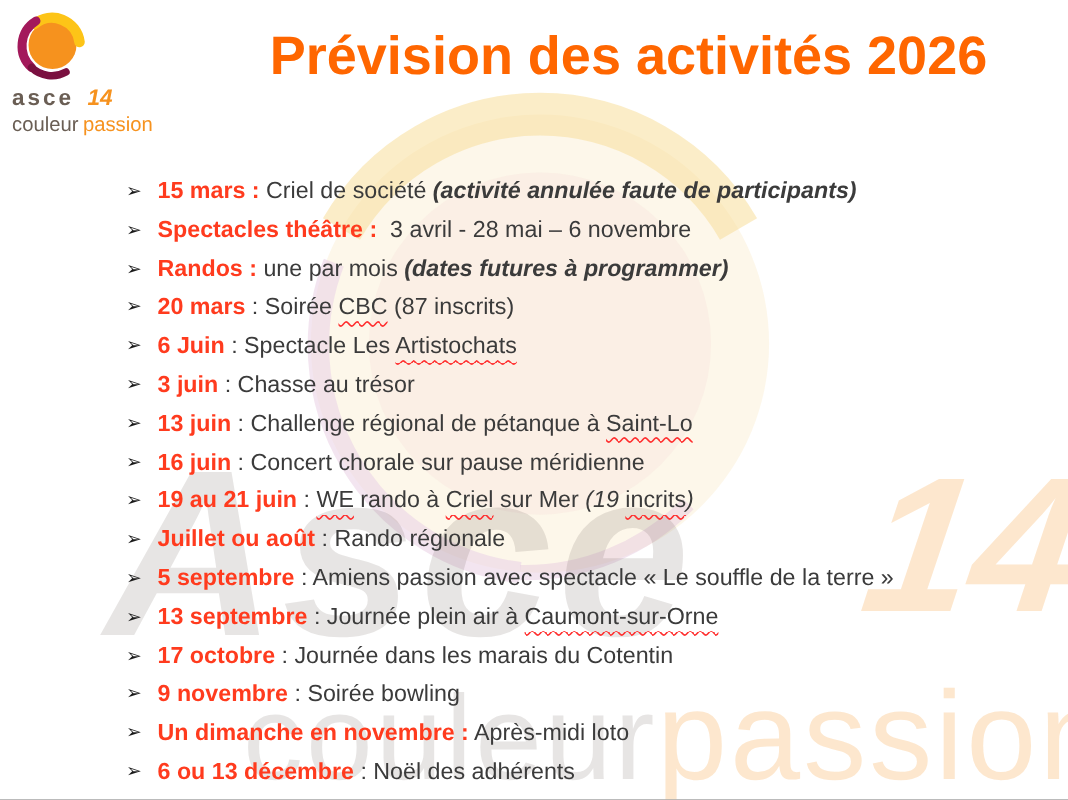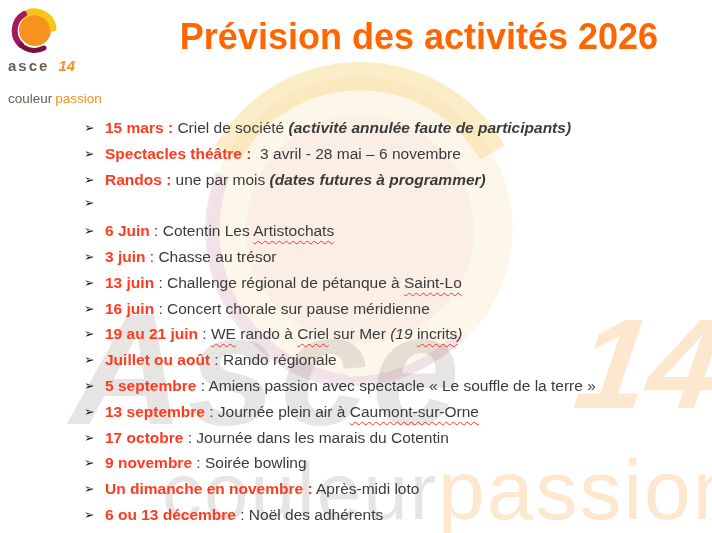--- a/index.html
+++ b/index.html
@@ -23,21 +23,21 @@
   .wm-14{left:578px;top:300px;font-size:128px;font-style:italic;color:var(--wm_orange);transform:skewX(-8deg);}
   .wm-couleur{left:162px;top:452px;font-size:80px;font-weight:400;color:var(--wm_gray);letter-spacing:2px;}
   .wm-passion{left:438px;top:448px;font-size:84px;font-weight:400;color:var(--wm_orange);letter-spacing:2px;}
 
   
   .logo{position:absolute;left:8px;top:8px;width:120px;z-index:2;}
   .logo-ball{display:block;width:46px;height:48px;margin-left:3px;}
   .logo-line1{margin-top:2px;font-size:15px;font-weight:700;line-height:1;}
   .logo-asce{color:var(--logo_brown);letter-spacing:2px;}
   .logo-14{color:var(--logo_orange);font-style:italic;margin-left:9px;}
-  .logo-line2{margin-top:19px;font-size:13.5px;line-height:1;}
+  .logo-line2{margin-top:3px;font-size:13.5px;line-height:1;}
   .logo-couleur{color:var(--logo_brown);}
   .logo-passion{color:var(--logo_orange);margin-left:3px;}
 
   
   .title{
     position:absolute;left:132px;right:6px;top:16px;z-index:2;
     margin:0;text-align:center;
     font-size:36px;font-weight:700;color:var(--title);
     letter-spacing:0px;
   }
@@ -105,22 +105,22 @@
       <span class="logo-couleur">couleur</span><span class="logo-passion">passion</span>
     </div>
   </div>
 
   <h1 class="title">Prévision des activités 2026</h1>
 
   <ul class="list">
       <li><span class="bullet">➢</span><span><span class="seg-label">15 mars :</span><span class="seg-normal"> Criel de société </span><span class="seg-bold_italic">(activité annulée faute de participants)</span></span></li>
       <li><span class="bullet">➢</span><span><span class="seg-label">Spectacles théâtre :</span><span class="seg-normal">  3 avril - 28 mai – 6 novembre</span></span></li>
       <li><span class="bullet">➢</span><span><span class="seg-label">Randos :</span><span class="seg-normal"> une par mois </span><span class="seg-bold_italic">(dates futures à programmer)</span></span></li>
-      <li><span class="bullet">➢</span></li>
-      <li><span class="bullet">➢</span><span><span class="seg-label">6 Juin</span><span class="seg-normal"> : Cotentin Les </span><span class="seg-misspell">Artistochats</span></span></li>
+      <li><span class="bullet">➢</span><span><span class="seg-label">20 mars</span><span class="seg-normal"> : Soirée </span><span class="seg-misspell">CBC</span><span class="seg-normal"> (87 inscrits)</span></span></li>
+      <li><span class="bullet">➢</span><span><span class="seg-label">6 Juin</span><span class="seg-normal"> : Spectacle Les </span><span class="seg-misspell">Artistochats</span></span></li>
       <li><span class="bullet">➢</span><span><span class="seg-label">3 juin</span><span class="seg-normal"> : Chasse au trésor</span></span></li>
       <li><span class="bullet">➢</span><span><span class="seg-label">13 juin</span><span class="seg-normal"> : Challenge régional de pétanque à </span><span class="seg-misspell">Saint-Lo</span></span></li>
       <li><span class="bullet">➢</span><span><span class="seg-label">16 juin</span><span class="seg-normal"> : Concert chorale sur pause méridienne</span></span></li>
       <li><span class="bullet">➢</span><span><span class="seg-label">19 au 21 juin</span><span class="seg-normal"> : </span><span class="seg-misspell">WE</span><span class="seg-normal"> rando à </span><span class="seg-misspell">Criel</span><span class="seg-normal"> sur Mer </span><span class="seg-italic">(19 </span><span class="seg-italic_misspell">incrits</span><span class="seg-italic">)</span></span></li>
       <li><span class="bullet">➢</span><span><span class="seg-label">Juillet ou août</span><span class="seg-normal"> : Rando régionale</span></span></li>
       <li><span class="bullet">➢</span><span><span class="seg-label">5 septembre</span><span class="seg-normal"> : Amiens passion avec spectacle « Le souffle de la terre »</span></span></li>
       <li><span class="bullet">➢</span><span><span class="seg-label">13 septembre</span><span class="seg-normal"> : Journée plein air à </span><span class="seg-misspell">Caumont-sur-Orne</span></span></li>
       <li><span class="bullet">➢</span><span><span class="seg-label">17 octobre</span><span class="seg-normal"> : Journée dans les marais du Cotentin</span></span></li>
       <li><span class="bullet">➢</span><span><span class="seg-label">9 novembre</span><span class="seg-normal"> : Soirée bowling</span></span></li>
       <li><span class="bullet">➢</span><span><span class="seg-label">Un dimanche en novembre :</span><span class="seg-normal"> Après-midi loto</span></span></li>

